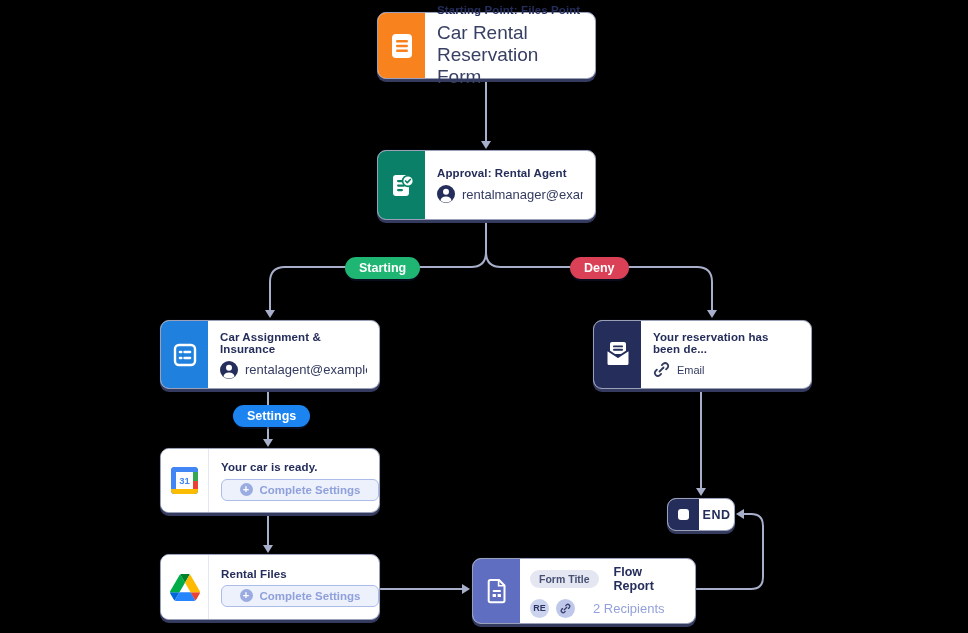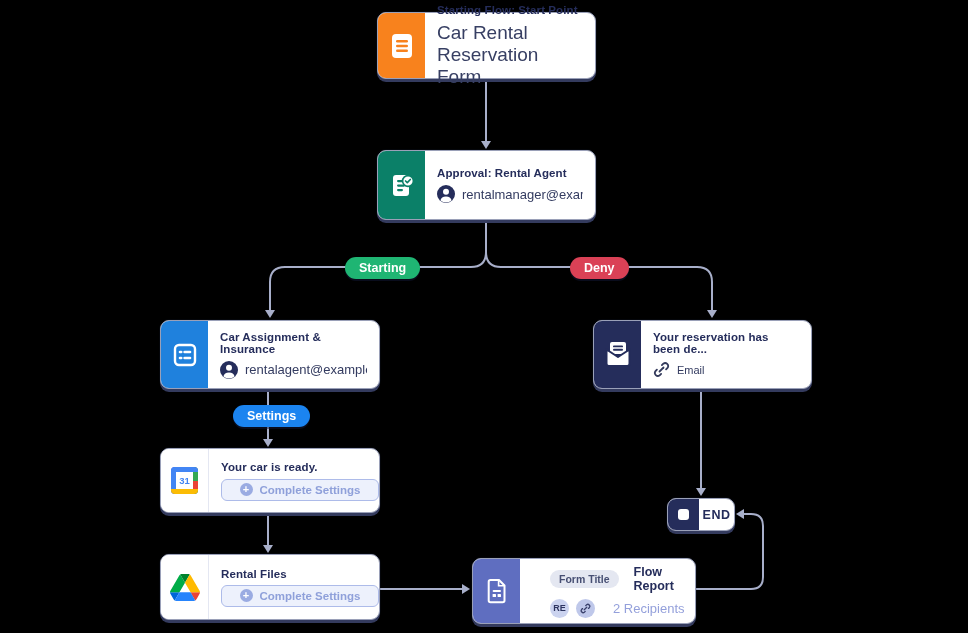--- a/index.html
+++ b/index.html
@@ -110,21 +110,21 @@
   <div class="node" style="left:377px;top:12px;width:217px;height:65px">
     <div class="strip" style="background-color: rgb(248, 130, 29);">
       <svg width="26" height="26" viewBox="0 0 26 26">
         <rect x="3" y="1" width="20" height="24" rx="4" fill="#fff"></rect>
         <rect x="7" y="7" width="12" height="2.6" rx="1.3" fill="#F8821D"></rect>
         <rect x="7" y="11.7" width="12" height="2.6" rx="1.3" fill="#F8821D"></rect>
         <rect x="7" y="16.4" width="12" height="2.6" rx="1.3" fill="#F8821D"></rect>
       </svg>
     </div>
     <div class="body">
-      <div class="title">Starting Flow: Start Point</div>
+      <div class="title">Starting Point: Files Point</div>
       <div class="subtitle">Car Rental Reservation Form</div>
     </div>
   </div>
 
   <div class="node" style="left:377px;top:150px;width:217px;height:68px">
     <div class="strip" style="background-color: rgb(11, 128, 104);">
       <svg width="28" height="28" viewBox="0 0 28 28">
         <rect x="5" y="4" width="16" height="21" rx="3" fill="#fff"></rect>
         <rect x="9" y="9" width="8" height="2.2" rx="1.1" fill="#0B8068"></rect>
         <rect x="9" y="13.5" width="8" height="2.2" rx="1.1" fill="#0B8068"></rect>
@@ -242,21 +242,21 @@
   <div class="node" style="left:472px;top:558px;width:222px;height:64px">
     <div class="strip" style="background-color: rgb(95, 110, 192);">
       <svg width="26" height="28" viewBox="0 0 26 28" fill="none" stroke="#fff">
         <path d="M6.5 3 h8.5 l5.5 5.5 v15 a1.8 1.8 0 0 1 -1.8 1.8 H6.5 a1.8 1.8 0 0 1 -1.8 -1.8 V4.8 A1.8 1.8 0 0 1 6.5 3 Z" stroke-width="2" stroke-linejoin="round"></path>
         <path d="M14.6 3.4 v5.4 h5.4" stroke-width="1.6"></path>
         <rect x="8.6" y="13" width="8.4" height="2" fill="#fff" stroke="none" rx="1"></rect>
         <rect x="8.6" y="17" width="3.4" height="3" fill="#fff" stroke="none" rx="0.6"></rect>
         <rect x="13.6" y="17" width="3.4" height="3" fill="#fff" stroke="none" rx="0.6"></rect>
       </svg>
     </div>
-    <div class="body" style="gap:6px;padding:4px 10px;margin-left:20px;">
+    <div class="body" style="gap:6px;padding:4px 10px;">
       <div class="row">
         <span class="tag">Form Title</span>
         <span class="fr-title">Flow Report</span>
       </div>
       <div class="row" style="gap:12px">
         <span class="mini-circ re">RE</span>
         <span class="mini-circ lk">
           <svg width="11" height="11" viewBox="0 0 17 17" fill="none" stroke="#39406B" stroke-width="2" stroke-linecap="round">
             <path d="M6.5 10.5 l4 -4"></path>
             <path d="M8.9 4.1 L10.3 2.7 a3 3 0 0 1 4.2 4.2 L13.1 8.4"></path>

